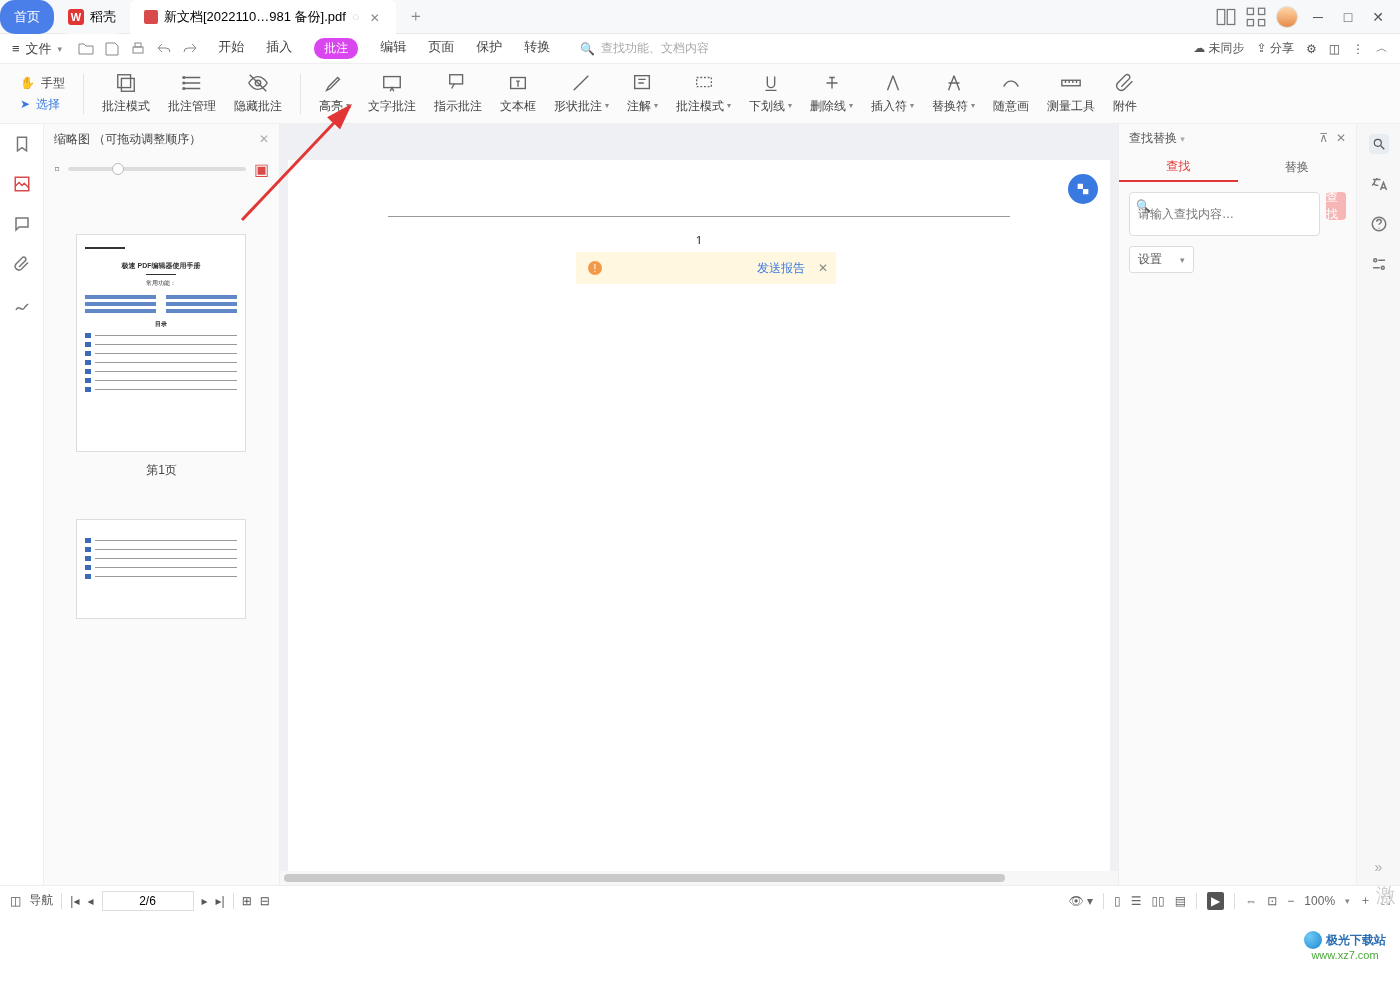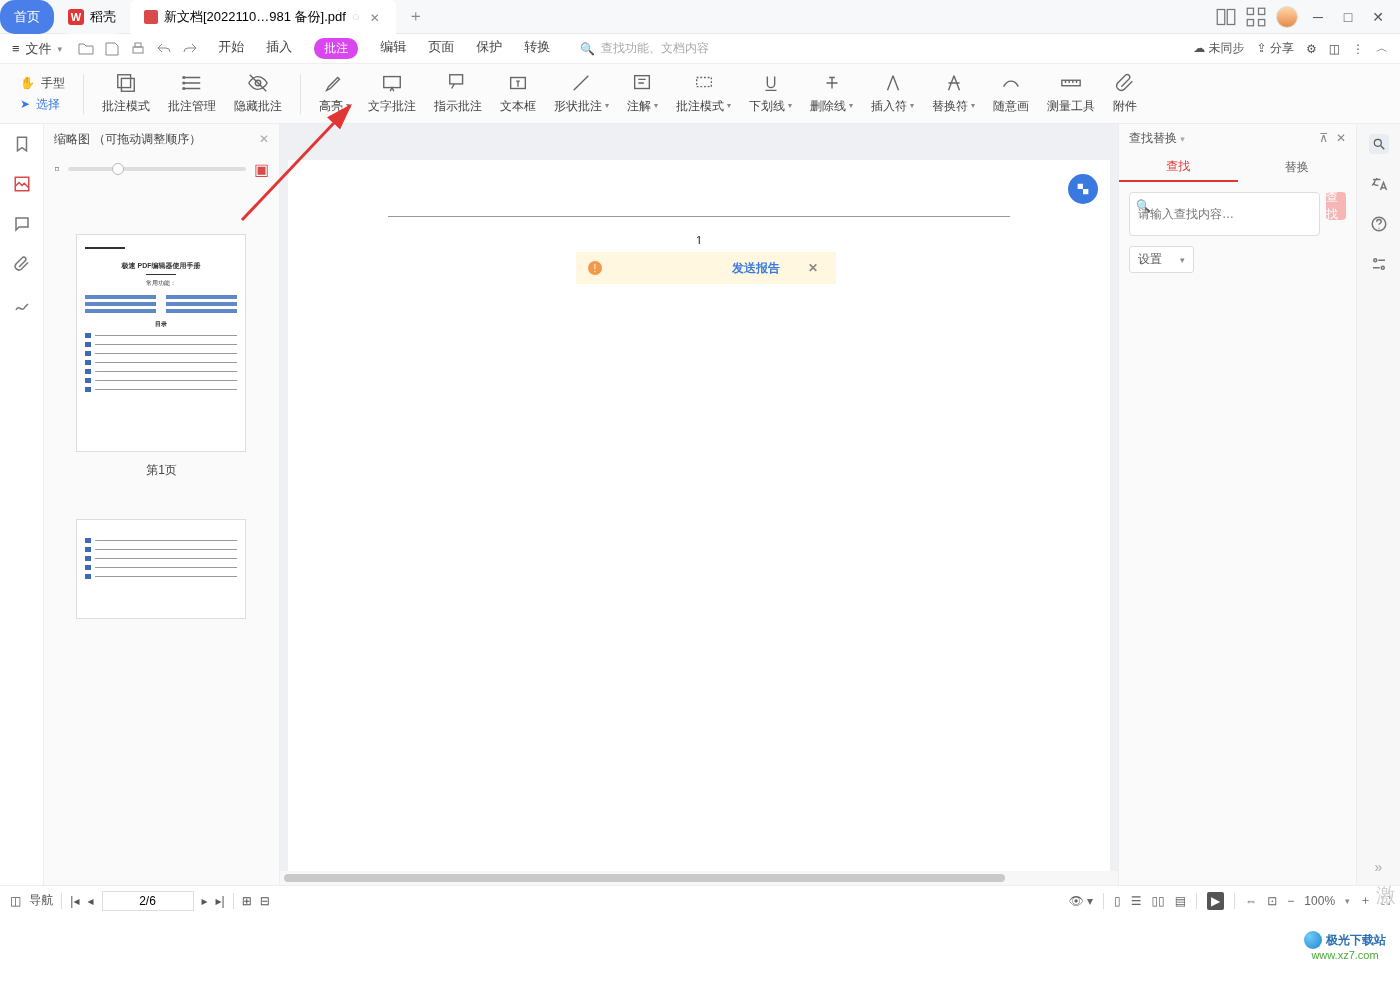--- a/index.html
+++ b/index.html
@@ -42,21 +42,21 @@
 .toolbar .tbtn .tlabel { font-size: 12px; }
 .toolbar .tbtn .tdrop { font-size: 8px; color: #888; margin-top: -2px;}
 .toolbar .tbtn.combined .labelrow { display:flex; align-items:center; gap:3px;}
 
 
 .arrow { position: absolute; left: 232px; top: 100px; width: 130px; height: 130px; pointer-events: none; z-index: 50; }
 
 
 .notice { position: absolute; left: 296px; right: 282px; top: 128px; height: 32px; background: #fff7e0; display: flex; align-items: center; padding: 0 12px; font-size: 12px; color: #555; z-index: 5; }
 .notice .nicon { width: 14px; height: 14px; border-radius: 50%; background: #f2994a; color: #fff; font-size: 10px; display: flex; align-items: center; justify-content: center; margin-right: 8px; }
-.notice .nright { position: absolute; right: 18px; display: flex; gap: 28px; align-items: center; font-weight: bold; }
+.notice .nright { position: absolute; right: 8px; display: flex; gap: 13px; align-items: center; }
 .notice .nright .send { color: #3a7ae0; }
 
 
 .body { display: flex; height: 761px; }
 
 
 .iconrail { width: 44px; border-right: 1px solid #eee; display: flex; flex-direction: column; align-items: center; padding-top: 10px; gap: 20px; }
 .iconrail .ri { width: 20px; height: 20px; color: #777; display:flex; align-items:center; justify-content:center;}
 .iconrail .ri.active { color: #d94a4a; }
 

